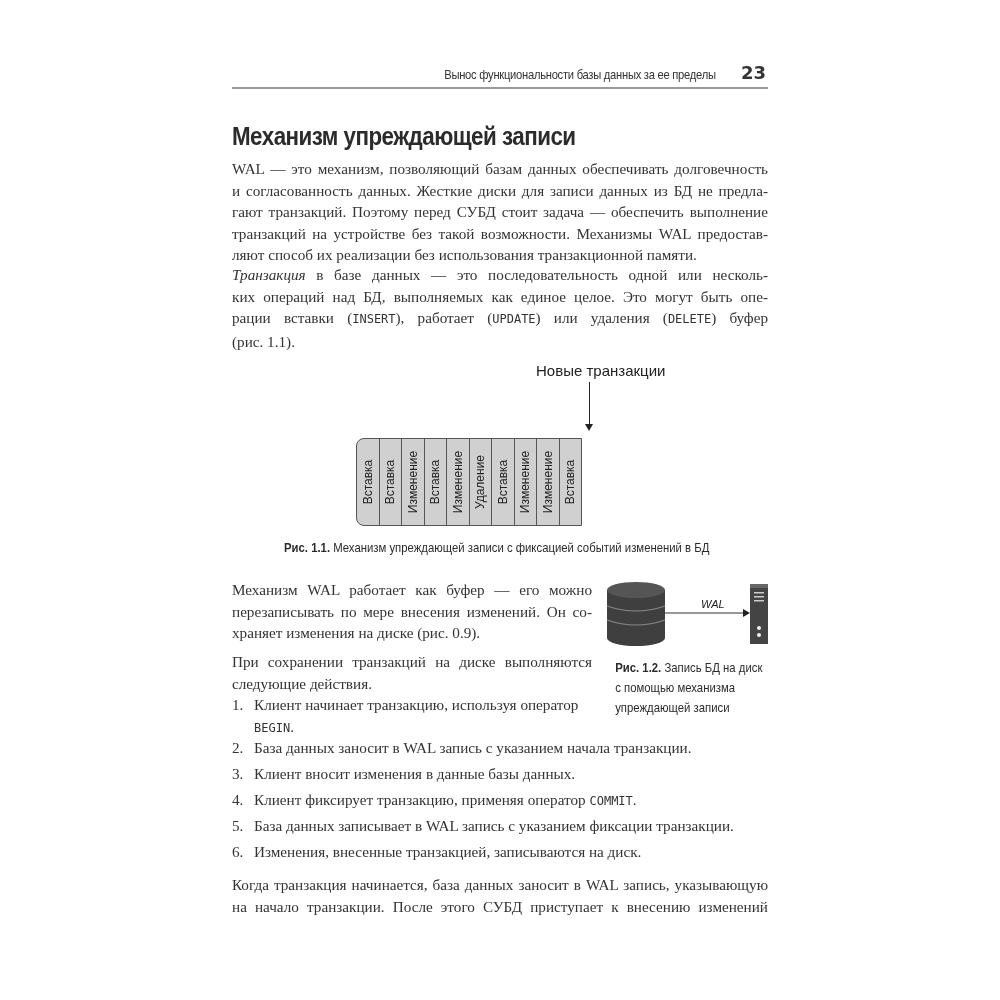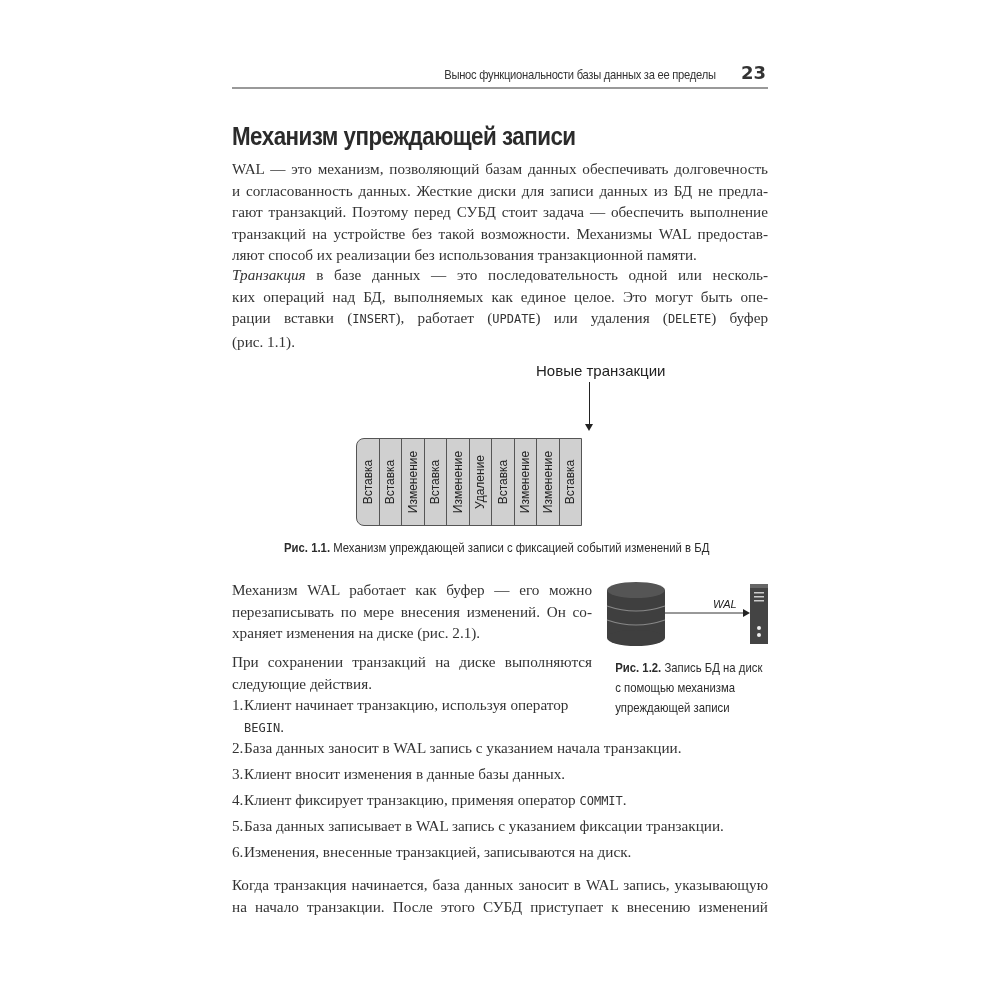--- a/index.html
+++ b/index.html
@@ -34,27 +34,27 @@
 
   .caption1 { position: absolute; left: 284px; top: 540px; font-family: "Liberation Sans", sans-serif; font-size: 13.5px; color: #2b2b2b; white-space: nowrap; transform: scaleX(0.84); transform-origin: left center; }
   .caption1 b { font-weight: bold; }
 
   #p3 { top: 579px; width: 360px; }
   #p4 { top: 651px; width: 360px; }
 
   
   .fig2 { position: absolute; left: 605px; top: 580px; width: 180px; height: 68px; }
   .fig2 svg { position: absolute; left: 0; top: 0; }
-  .fig2 .wal-label { position: absolute; left: 108px; top: 18px; font-family: "Liberation Sans", sans-serif; font-style: italic; font-size: 11px; color: #222; }
+  .fig2 .wal-label { position: absolute; left: 96px; top: 18px; font-family: "Liberation Sans", sans-serif; font-style: italic; font-size: 11px; color: #222; }
   .caption2 { position: absolute; left: 600px; top: 658px; width: 190px; font-family: "Liberation Sans", sans-serif; font-size: 13.5px; line-height: 20px; color: #2b2b2b; }
   .caption2 .cl { display: block; white-space: nowrap; transform: scaleX(0.84); }
 
   .list { position: absolute; left: 232px; width: 536px; font-family: "Liberation Serif", serif; font-size: 15.2px; line-height: 21.6px; color: #333; }
   .list .num { position: absolute; left: 0; }
-  .list .txt { position: absolute; left: 12px; white-space: nowrap; }
+  .list .txt { position: absolute; left: 22px; white-space: nowrap; }
   #li1 { top: 694px; }
   #li2 { top: 737px; }
   #li3 { top: 763px; }
   #li4 { top: 789px; }
   #li5 { top: 815px; }
   #li6 { top: 841px; }
 
   #p5 { top: 874px; }
 </style>
 </head>
@@ -121,21 +121,21 @@
           <span>Вставка</span>
         </div>
     </div>
   </div>
 
   <div class="caption1"><b>Рис. 1.1.</b><span> Механизм упреждающей записи с фиксацией событий изменений в БД</span></div>
 
   <div class="para" id="p3">
     <span class="line">Механизм WAL работает как буфер — его можно</span>
     <span class="line">перезаписывать по мере внесения изменений. Он со-</span>
-    <span class="line last">храняет изменения на диске (рис. 2.1).</span>
+    <span class="line last">храняет изменения на диске (рис. 0.9).</span>
   </div>
 
   <div class="para" id="p4">
     <span class="line">При сохранении транзакций на диске выполняются</span>
     <span class="line last">следующие действия.</span>
   </div>
 
   <div class="fig2">
     <svg width="180" height="68" viewBox="0 0 180 68">
       <g>

